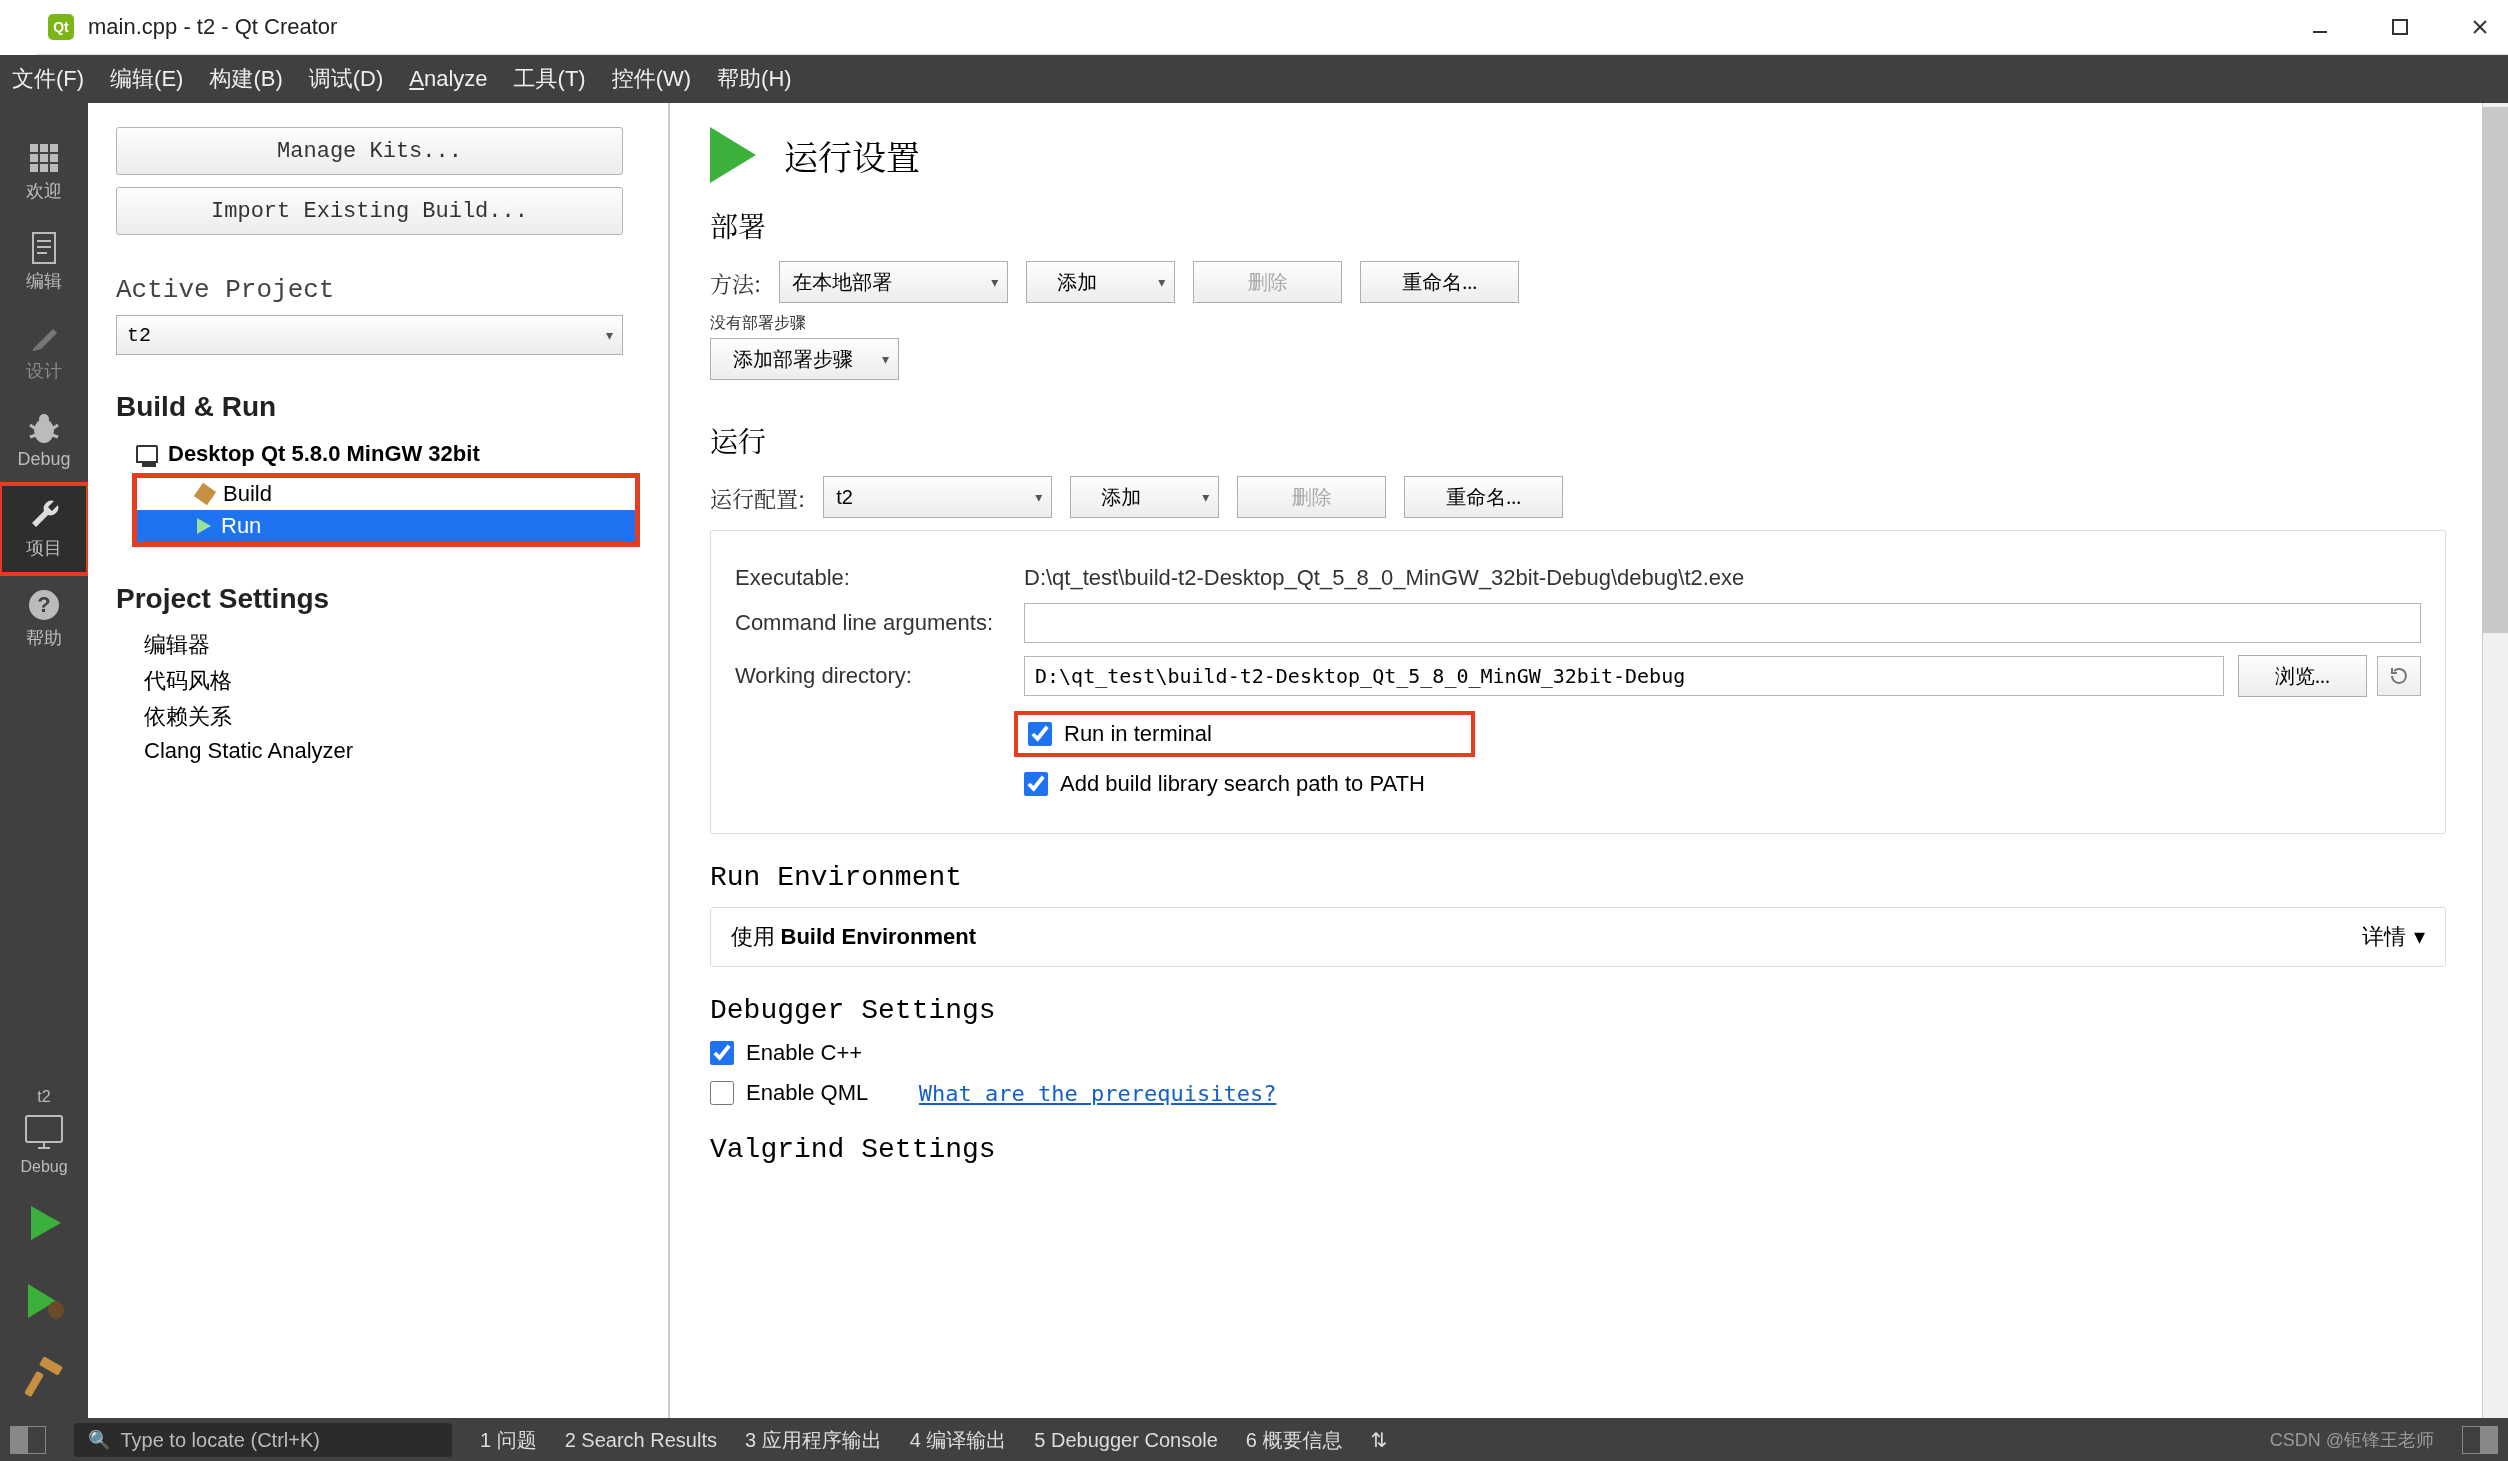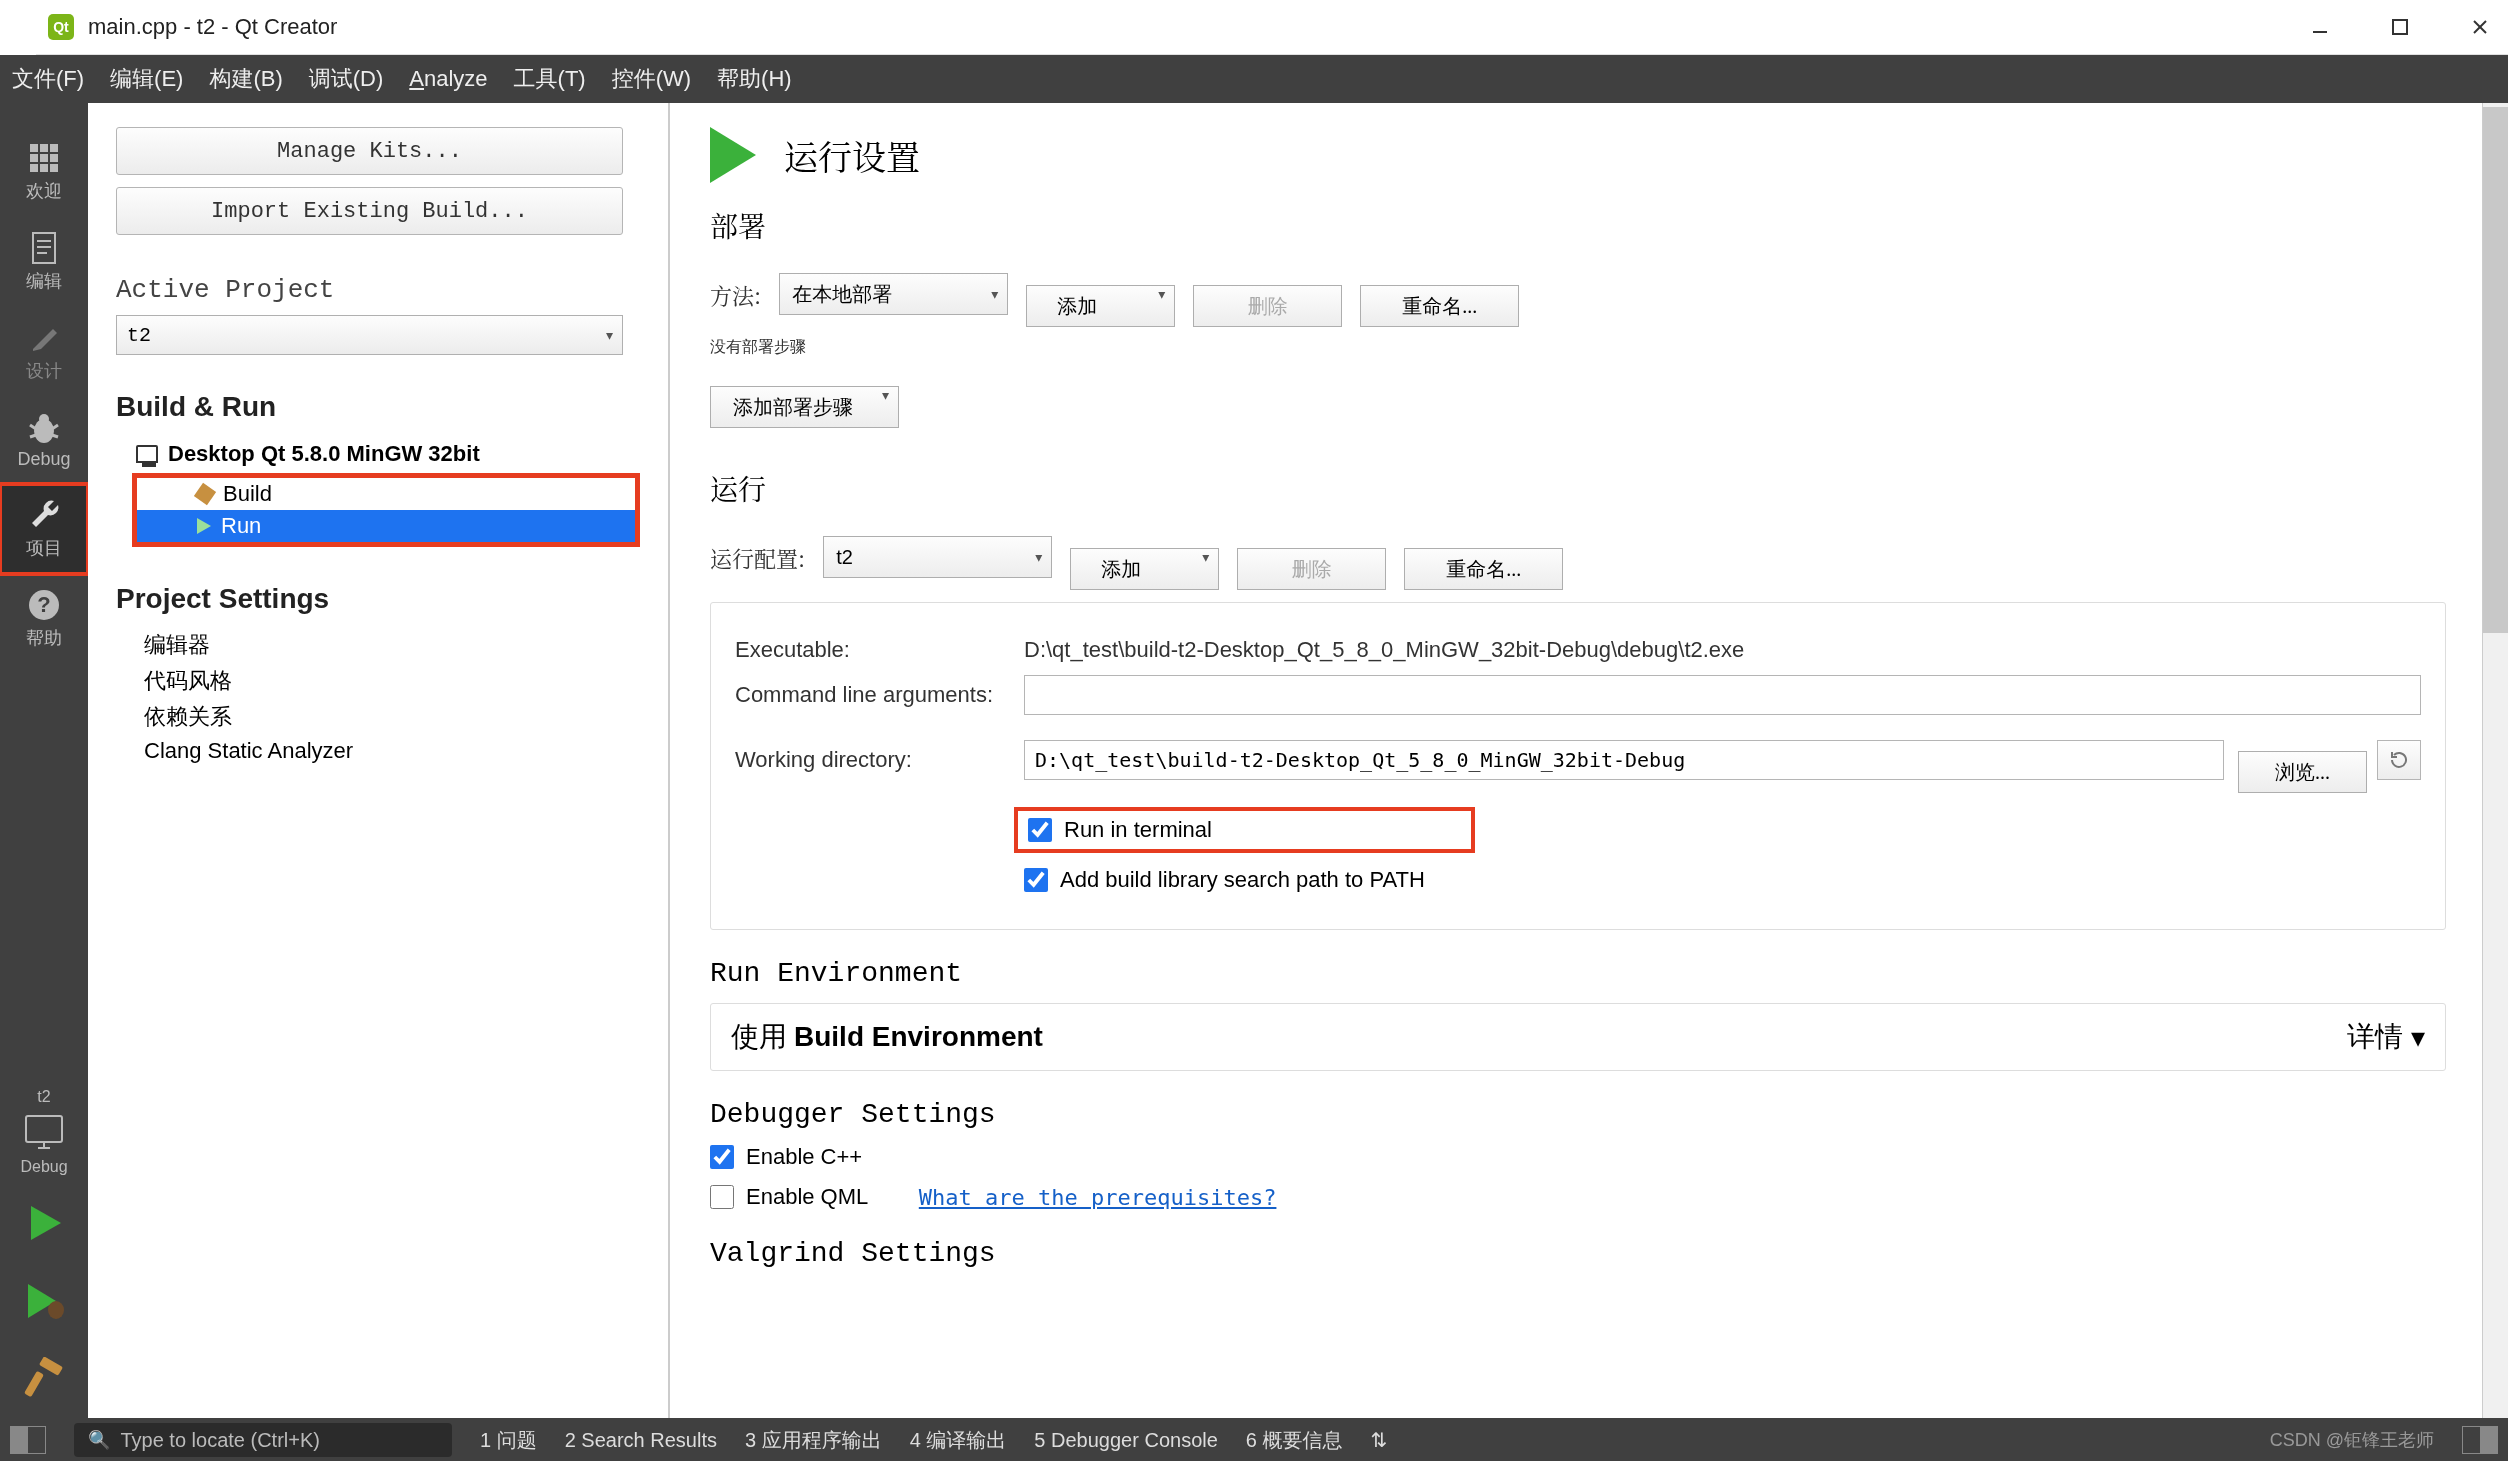--- a/index.html
+++ b/index.html
@@ -56,32 +56,32 @@
 .main .hdr { display: flex; align-items: center; gap: 28px; margin-bottom: 22px; }
 .main .hdr .play-big { width: 0; height: 0; border-left: 46px solid #3bb13b; border-top: 28px solid transparent; border-bottom: 28px solid transparent; }
 .main .hdr h1 { font-family: "SimSun","Noto Serif CJK SC",serif; font-size: 34px; font-weight: 400; }
 .sect-title { font-family: "SimSun","Noto Serif CJK SC",serif; font-size: 28px; margin: 18px 0 16px 0; }
 .sect-title-en { font-family: "Consolas","Courier New",monospace; font-size: 28px; margin: 28px 0 14px 0; }
 .row { display: flex; align-items: center; gap: 18px; margin: 10px 0; font-family: "Consolas","Courier New",monospace; font-size: 22px; }
 .row .lbl { color: #333; font-family: "SimSun","Noto Serif CJK SC",serif; }
 .combo { height: 42px; border: 1px solid #aeaeae; background: linear-gradient(#fdfdfd,#ededed); padding: 0 28px 0 12px; font-family: inherit; font-size: 20px; appearance: none; position: relative; }
 .combo-wrap { position: relative; display: inline-block; }
 .combo-wrap::after { content: "▾"; position: absolute; right: 10px; top: 50%; transform: translateY(-50%); color: #555; pointer-events: none; font-size: 14px; }
-.btn { height: 42px; padding: 0 22px; border: 1px solid #aeaeae; background: linear-gradient(#fdfdfd,#ededed); font-family: "SimSun",serif; font-size: 20px; cursor: pointer; margin-top: 24px; }
+.btn { height: 42px; padding: 0 22px; border: 1px solid #aeaeae; background: linear-gradient(#fdfdfd,#ededed); font-family: "SimSun",serif; font-size: 20px; cursor: pointer; }
 .btn:disabled { color: #aaa; }
 .note { font-family: "SimSun",serif; font-size: 16px; color: #333; margin: 4px 0; }
 .form-box { border: 1px solid #ddd; border-radius: 3px; padding: 22px 24px; margin-top: 12px; }
 .form-row { display: flex; align-items: center; margin: 12px 0; font-family: "Consolas","Courier New",monospace; font-size: 22px; }
 .form-row .flabel { width: 289px; color: #333; }
 .form-row .fval { flex: 1; color: #333; }
 .form-row input[type=text] { flex: 1; height: 40px; border: 1px solid #b5b5b5; padding: 0 10px; font-family: "Consolas",monospace; font-size: 20px; background: #fff; }
 .check-row { display: flex; align-items: center; gap: 12px; font-family: "Consolas",monospace; font-size: 22px; margin: 14px 0 14px 289px; }
 .check-row input[type=checkbox] { width: 24px; height: 24px; accent-color: #1e73f0; }
 .hl-red { border: 4px solid #e63c20; padding: 6px 259px 6px 10px; margin-left: -10px; }
-.env-box { border: 1px solid #ddd; border-radius: 3px; display: flex; align-items: center; padding: 14px 20px; margin-top: 8px; font-family: "Consolas",monospace; font-size: 28px; }
+.env-box { border: 1px solid #ddd; border-radius: 3px; display: flex; align-items: center; padding: 14px 20px; margin-top: 8px; font-family: "Consolas",monospace; font-size: 22px; }
 .env-box .env-txt { flex: 1; }
 .env-box .details { display: flex; align-items: center; gap: 8px; font-family: "SimSun",serif; cursor: pointer; }
 .link { color: #1560c8; text-decoration: underline; font-family: "Consolas",monospace; cursor: pointer; }
 .icon-btn { width: 44px; height: 40px; border: 1px solid #b5b5b5; background: linear-gradient(#fdfdfd,#ededed); display: flex; align-items: center; justify-content: center; cursor: pointer; margin-left: 10px; }
 
 
 .statusbar { height: 44px; background: #404040; display: flex; align-items: center; color: #ddd; font-size: 20px; padding: 0 10px; gap: 28px; }
 .statusbar .pane-toggle { width: 36px; height: 28px; border: 1px solid #888; display: flex; }
 .statusbar .pane-toggle .half { flex: 1; }
 .statusbar .pane-toggle .half.fill { background: #888; }

